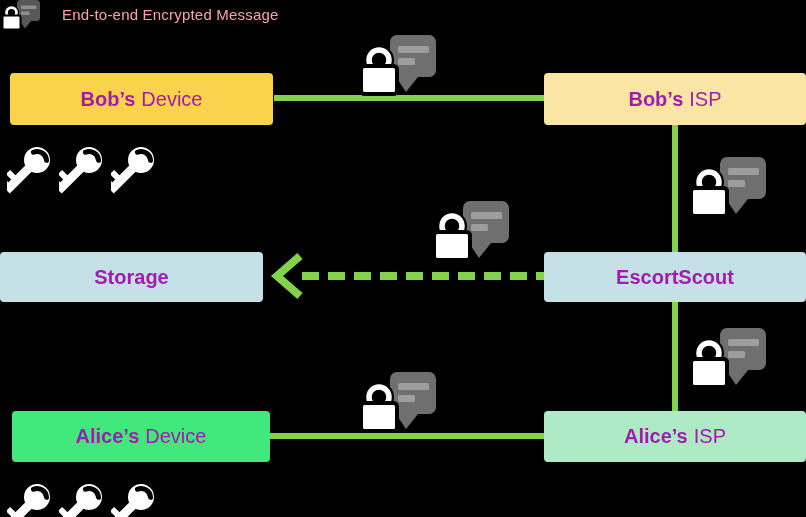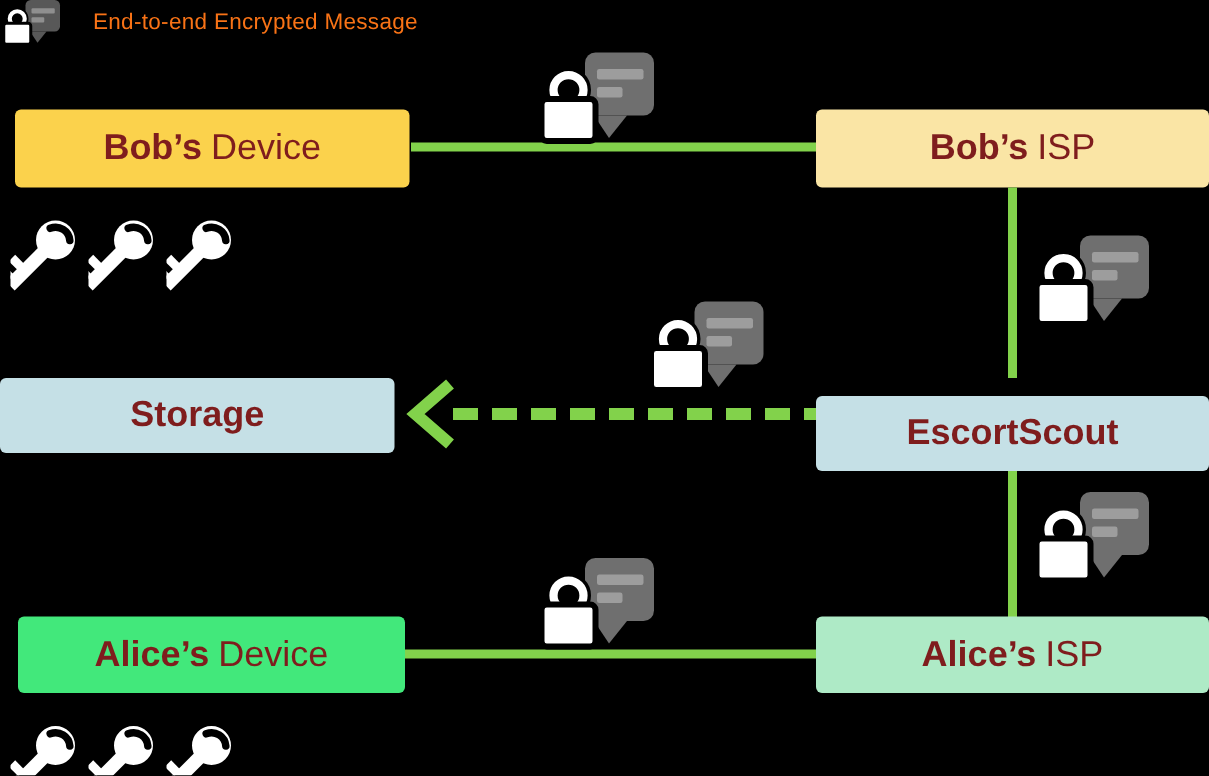--- a/index.html
+++ b/index.html
@@ -3,25 +3,25 @@
 <meta charset="utf-8">
 <style>
   html,body{margin:0;padding:0;background:#000;}
   .canvas{position:relative;width:806px;height:517px;background:#000;overflow:hidden;
           font-family:"Liberation Sans",sans-serif;}
   .abs{position:absolute;}
   svg{display:block;overflow:visible;}
 
   
   .legend-label{position:absolute;left:62px;top:5px;font-size:15px;line-height:20px;
-                color:#f97316;letter-spacing:.2px;}
+                color:#fca5a5;letter-spacing:.2px;}
 
   
   .node{position:absolute;border-radius:4px;display:flex;align-items:center;justify-content:center;
-        color:#7f1d1d;font-size:24px;}
+        color:#a21caf;font-size:20px;}
   .node .lb{font-weight:700;}
   .node .lr{font-weight:400;}
   .node .lr:not(:empty){margin-left:6px;}
 
   
   .hline,.vline{position:absolute;background:#82d24b;}
   .dashline{position:absolute;height:8px;
     background:repeating-linear-gradient(90deg,#82d24b 0 17px,transparent 17px 26px);}
 
   
@@ -90,21 +90,21 @@
     </svg>
   <div class="vline" style="left:672px;top:302px;width:6px;height:110px"></div>
   <svg class="abs e2e" style="left:690px;top:326px" width="78" height="64" viewBox="0 0 78 64">
       <use href="#e2e-icon"></use>
     </svg>
 
   <div class="node" style="left: 0; top: 252px; width: 263px; height: 50px; background: rgb(197, 224, 230);">
     <span class="lb">Storage</span>
       <span class="lr"></span>
   </div>
-  <div class="node" style="left: 544px; top: 264px; width: 262px; height: 50px; background: rgb(197, 224, 230);">
+  <div class="node" style="left: 544px; top: 252px; width: 262px; height: 50px; background: rgb(197, 224, 230);">
     <span class="lb">EscortScout</span>
       <span class="lr"></span>
   </div>
   <svg class="abs" style="left:272px;top:253px" width="30" height="46" viewBox="0 0 30 46">
     <polyline points="28,3 5,23 28,43" fill="none" stroke="#82d24b" stroke-width="8"></polyline>
   </svg>
   <div class="dashline" style="left:302px;top:272px;width:242px"></div>
   <svg class="abs e2e" style="left:433px;top:199px" width="78" height="64" viewBox="0 0 78 64">
       <use href="#e2e-icon"></use>
     </svg>

